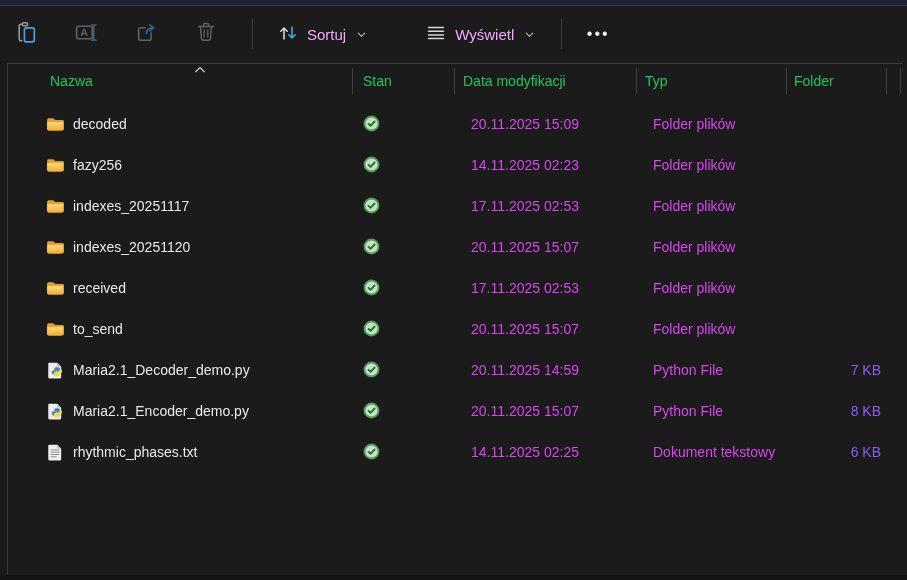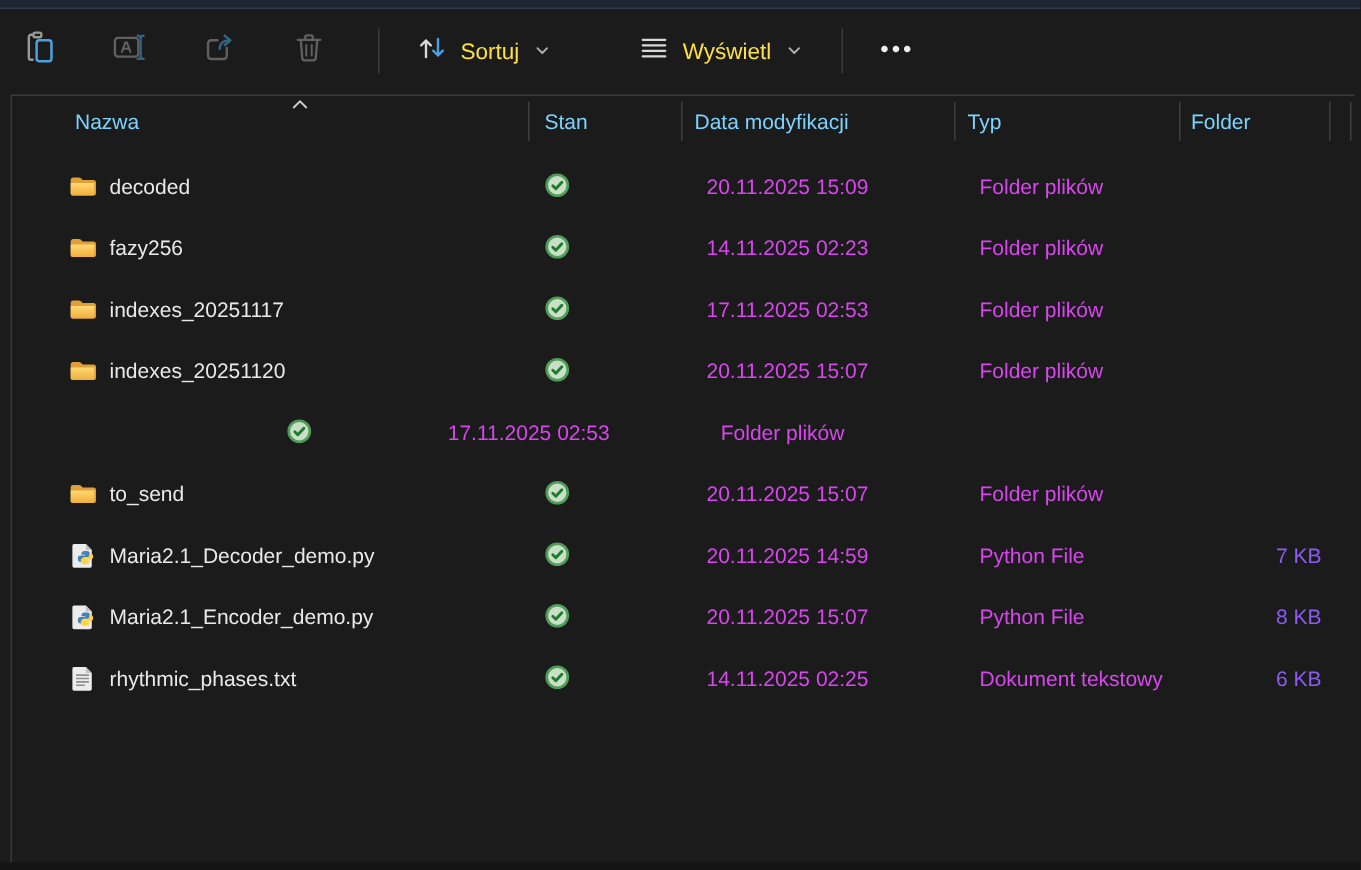--- a/index.html
+++ b/index.html
@@ -25,41 +25,41 @@
   .tb-btn {
     height: 40px;
     display: flex;
     align-items: center;
     justify-content: center;
     border-radius: 4px;
     cursor: pointer;
   }
   .tb-icon-btn { width: 40px; margin-right: 20px; }
   .tb-sep { width: 1px; height: 30px; background: #3d3d3d; margin: 0 6px; }
-  .tb-text-btn { padding: 0 10px; margin-left: 8px; gap: 8px; font-size: 15px; color: #fde047; }
+  .tb-text-btn { padding: 0 10px; margin-left: 8px; gap: 8px; font-size: 15px; color: #f0abfc; }
   .tb-text-btn .chev { margin-left: 2px; }
   .tb-more { width: 44px; margin-left: 8px; letter-spacing: 2px; font-size: 16px; color: #f0f0f0; }
   .dim { opacity: 0.55; }
 
   
   .pane {
     position: absolute;
     left: 7px; right: 4px; top: 63px; bottom: 5px;
     border-left: 1px solid #383838;
     border-top: 1px solid #3b3b3b;
   }
   .bottom-edge { position: absolute; left: 0; right: 0; bottom: 0; height: 5px; background: #141414; }
 
   
   .hdr {
     display: flex;
     height: 33px;
     align-items: center;
     font-size: 14px;
-    color: #7dd3fc;
+    color: #22c55e;
     position: relative;
   }
   .hcell {
     height: 26px;
     display: flex;
     align-items: center;
     border-right: 1px solid #3f3f3f;
     cursor: pointer;
     white-space: nowrap;
   }
@@ -291,20 +291,26 @@
           <svg class="sticon" viewBox="0 0 16 16">
             <use href="#check-circle"></use>
           </svg>
         </div>
       <div class="cell c-modified">20.11.2025 15:07</div>
       <div class="cell c-type">Folder plików</div>
       <div class="cell c-size"></div>
     </div>
 
     <div class="row">
+      <div class="cell c-name">
+          <svg class="ficon" viewBox="0 0 16 16">
+            <use href="#folder-shape"></use>
+          </svg>
+          <span>received</span>
+        </div>
       <div class="cell c-status">
           <svg class="sticon" viewBox="0 0 16 16">
             <use href="#check-circle"></use>
           </svg>
         </div>
       <div class="cell c-modified">17.11.2025 02:53</div>
       <div class="cell c-type">Folder plików</div>
       <div class="cell c-size"></div>
     </div>
 

